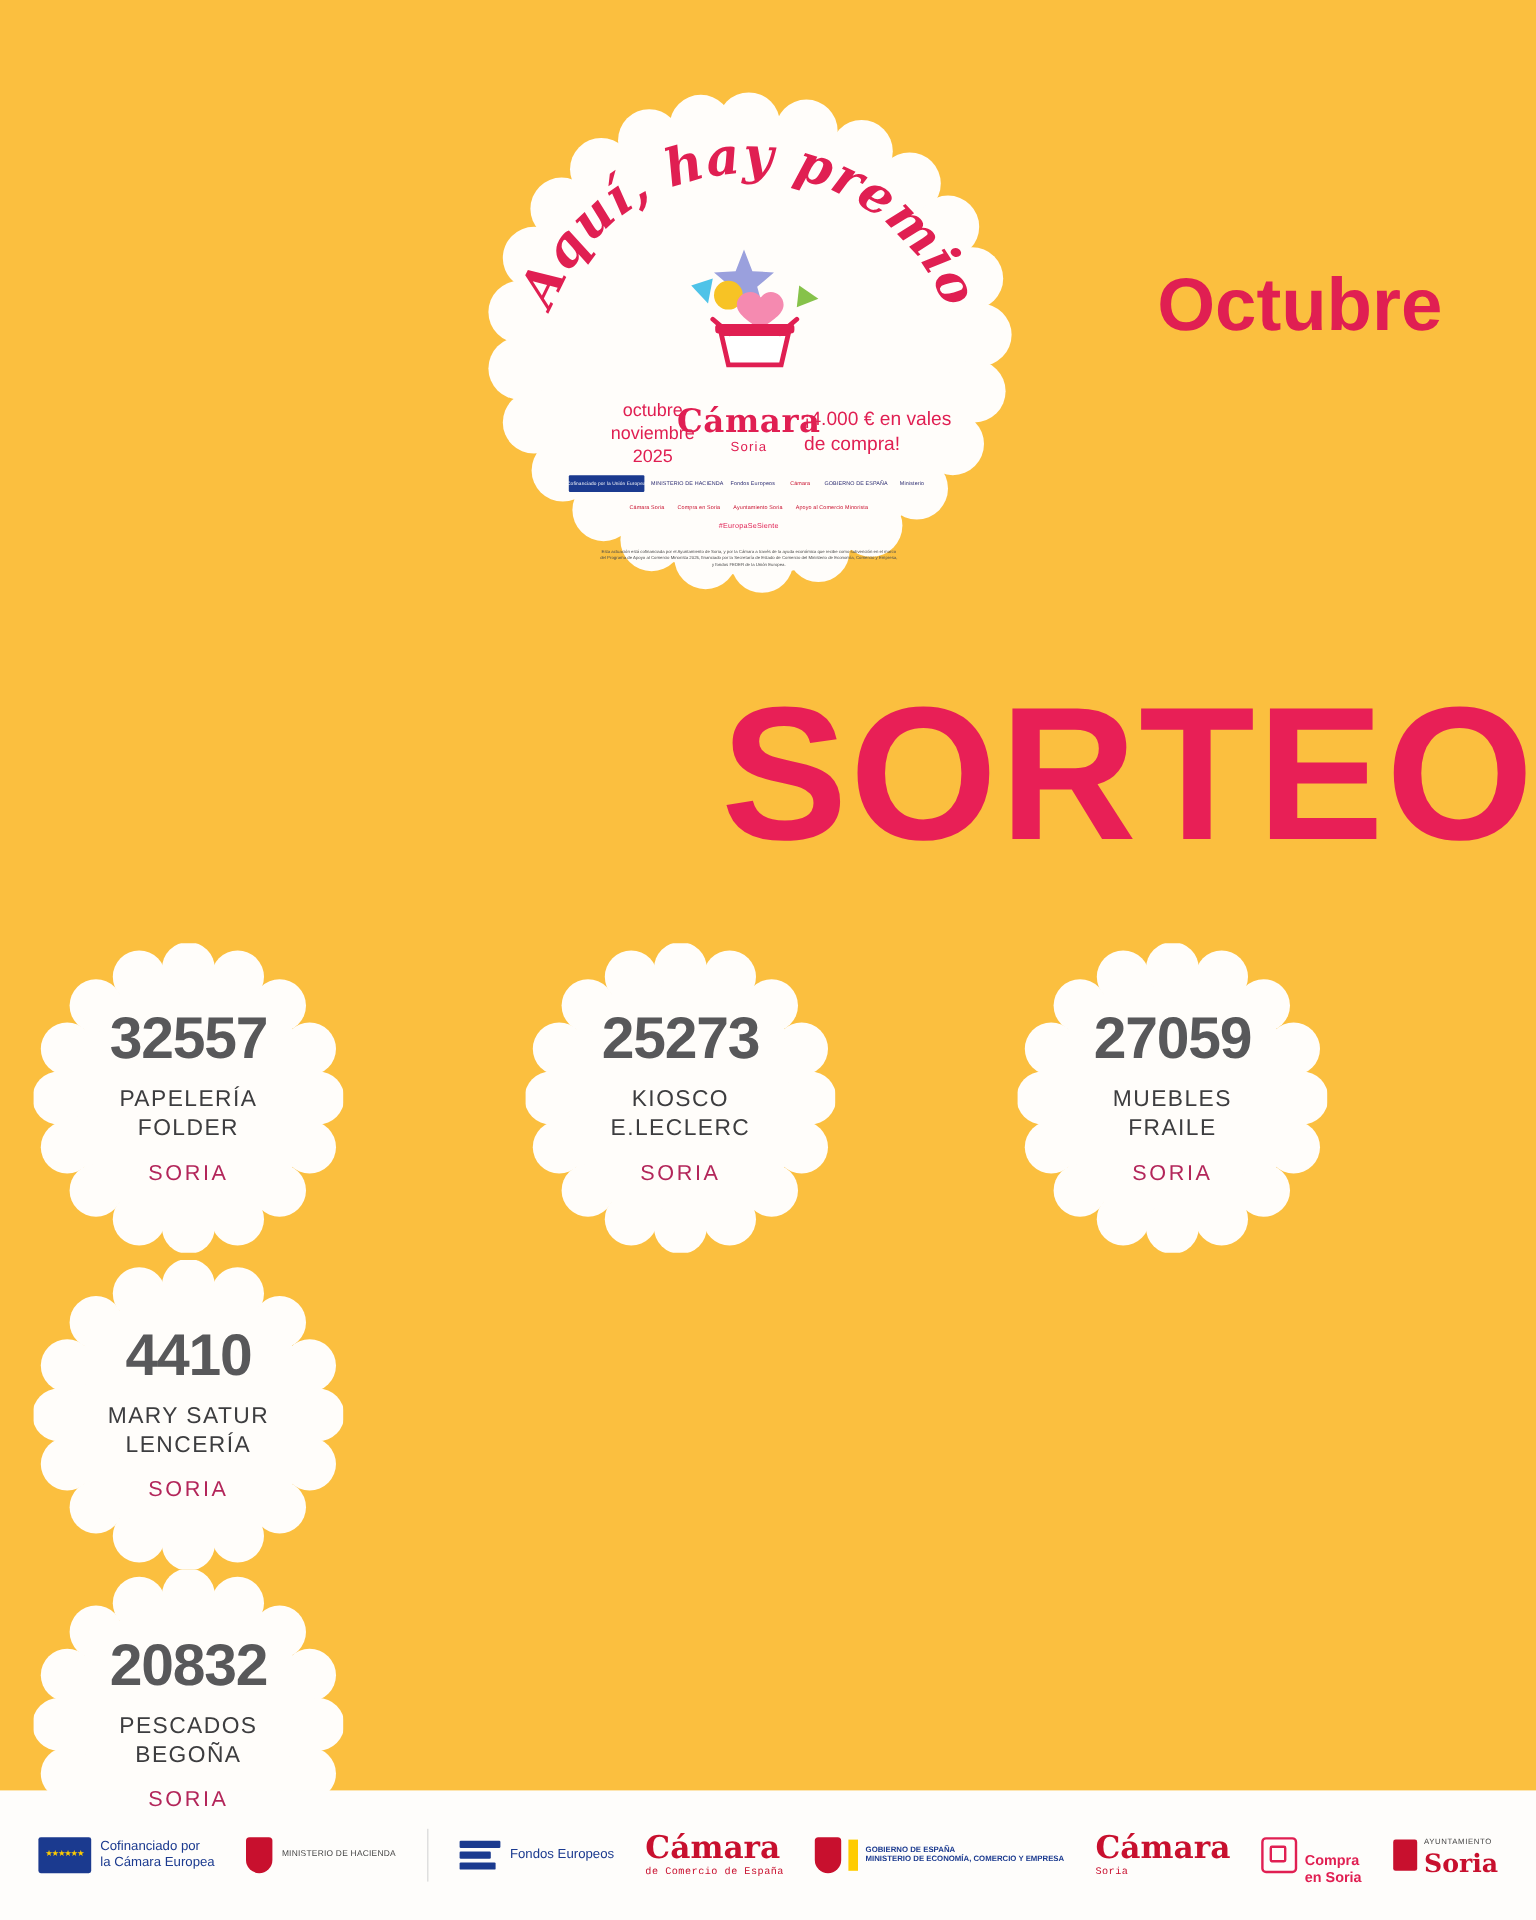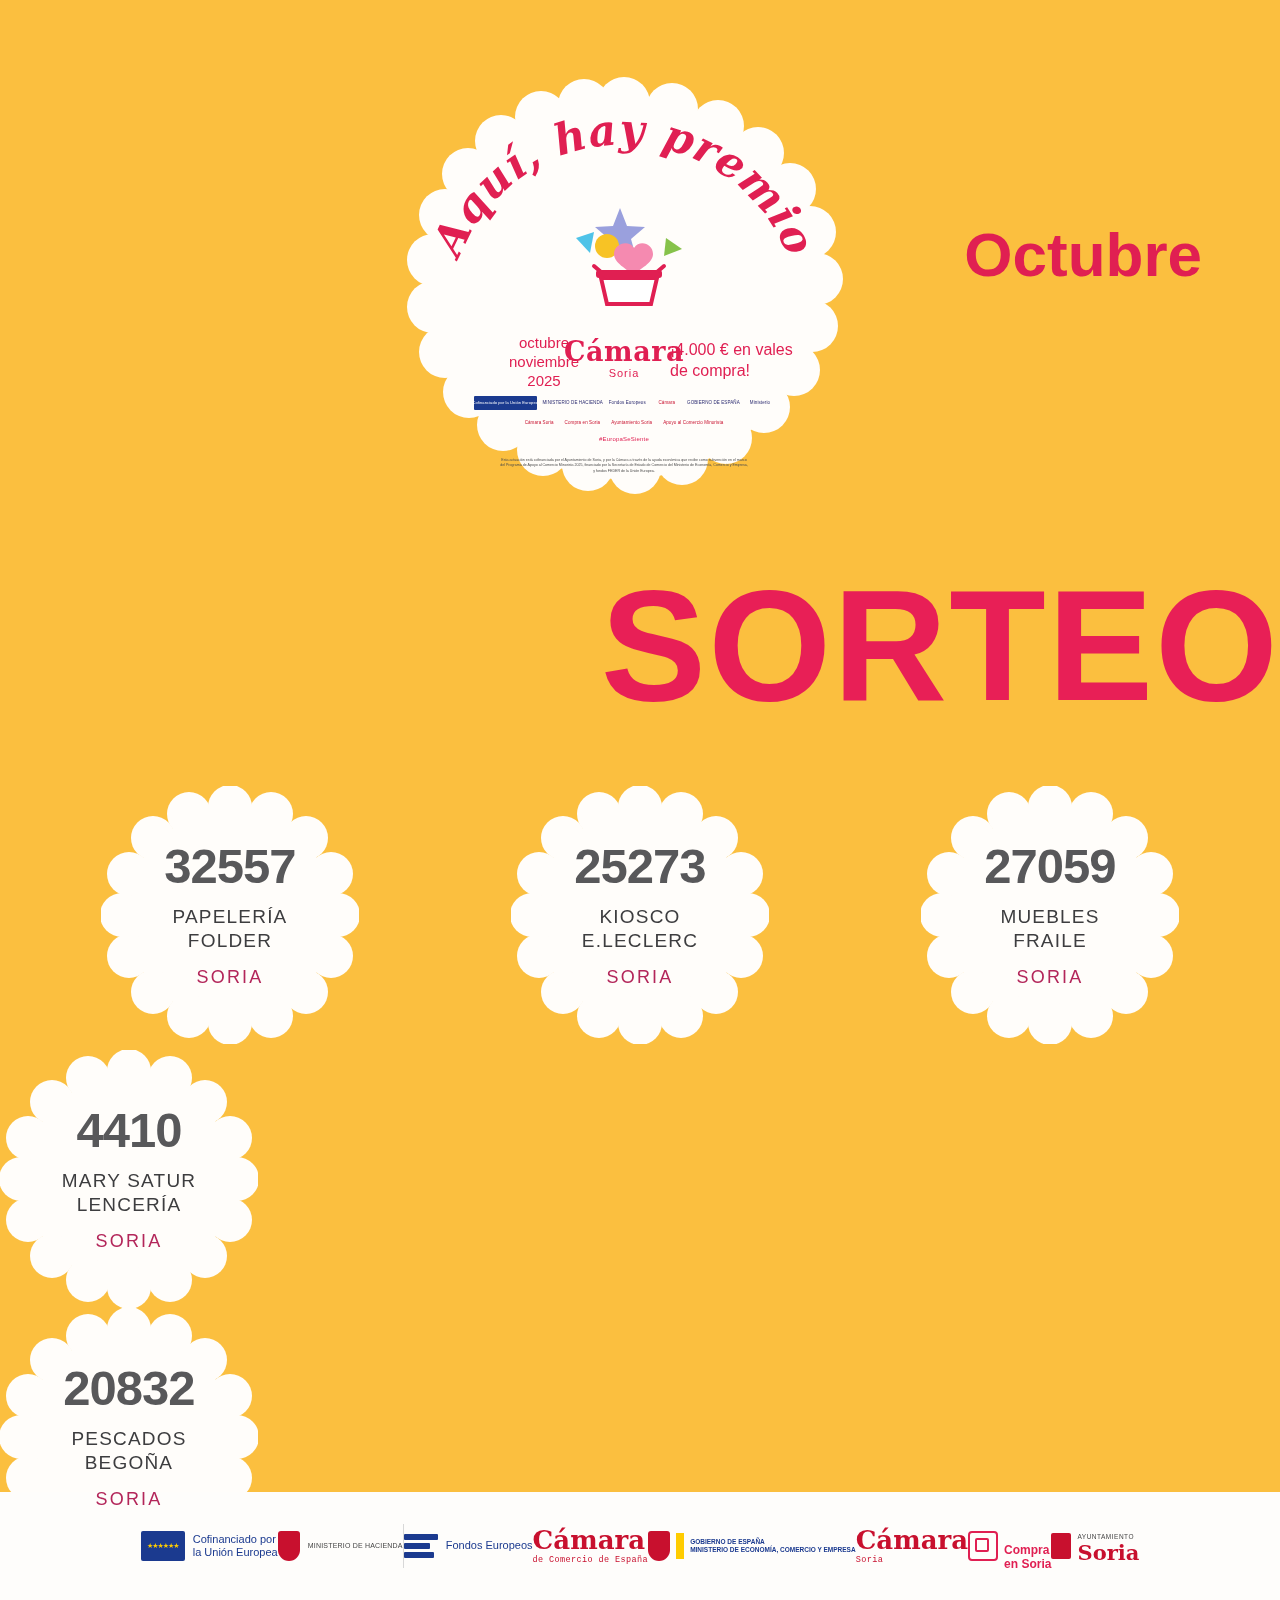--- a/index.html
+++ b/index.html
@@ -190,21 +190,21 @@
 
   
   .winners {
     position: absolute;
     left: 0;
     top: 786px;
     width: 1280px;
   }
   .row {
     display: flex;
-    justify-content: center;
+    padding-left: 28px;
   }
   .row-1 { gap: 152px; }
   .row-2 { margin-top: 6px; flex-direction: column; }
 
   .winner {
     position: relative;
     width: 258px;
     height: 258px;
     display: flex;
     flex-direction: column;
@@ -249,20 +249,21 @@
   .footer {
     position: absolute;
     left: 0;
     bottom: 0;
     width: 1280px;
     height: 108px;
     background: #fefdfb;
     display: flex;
     align-items: center;
     justify-content: center;
+    gap: 26px;
     padding: 0 26px;
     box-sizing: border-box;
   }
   .f-item {
     display: flex;
     align-items: center;
     gap: 8px;
     font-size: 11px;
     color: #1b3a8f;
     line-height: 1.2;
@@ -622,21 +623,21 @@
 </div>
 
 <div class="footer">
 
   <div class="f-item">
     <span class="f-eu-flag">
         <span class="stars">★★★★★★</span>
       </span>
     <span>
       <span>Cofinanciado por</span><br>
-      <span>la Unión Europea</span>
+      <span>la Cámara Europea</span>
     </span>
   </div>
 
   <div class="f-item">
     <span class="f-shield"></span>
     <span class="f-small">MINISTERIO
 DE HACIENDA</span>
   </div>
 
   <div class="f-sep"></div>

